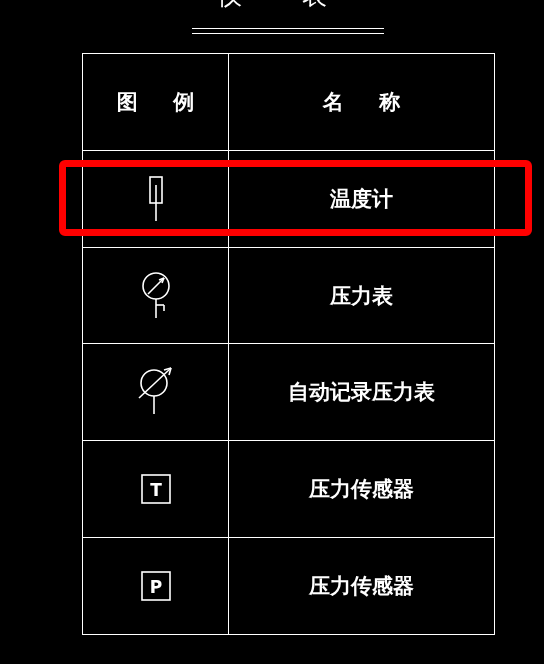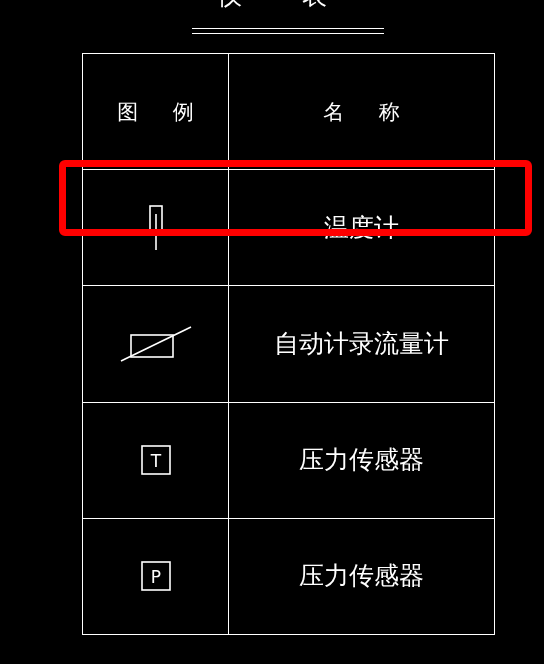--- a/index.html
+++ b/index.html
@@ -57,26 +57,27 @@
     height: 582px;
     border-collapse: collapse;
     table-layout: fixed;
   }
   #legend-table td {
     border: 1px solid #ffffff;
     padding: 0;
     height: 52.9px;
     vertical-align: middle;
     text-align: center;
+    font-weight: bold;
   }
   .col-symbol { width: 146px; }
   .col-name   { width: 266px; }
 
   .cell-text {
-    font-size: 25px;
+    font-size: 21px;
     line-height: 24px;
     color: #ffffff;
     white-space: nowrap;
   }
   .header-text {
     font-size: 21px;
     line-height: 24px;
     letter-spacing: 14px;
     text-indent: 14px;
     color: #ffffff;
@@ -152,37 +153,58 @@
             <rect x="16" y="2" width="12" height="26"></rect>
             <line x1="22" y1="10" x2="22" y2="46"></line>
           </svg>
         </div>
       </td>
       <td>
         <div class="cell-text">温度计</div>
       </td>
     </tr>
 
-
-
-
-
-    <tr>
-      <td>
-        <div class="symbol-wrap">
-          <svg width="82" height="42" viewBox="0 0 82 42" aria-hidden="true">
-            <rect x="16" y="12" width="42" height="22"></rect>
-            <line x1="6" y1="38" x2="76" y2="4"></line>
-          </svg>
-        </div>
-      </td>
-      <td>
-        <div class="cell-text">自动计录流量计</div>
-      </td>
-    </tr>
+    <tr>
+      <td>
+        <div class="symbol-wrap">
+          <svg width="44" height="50" viewBox="0 0 44 50" aria-hidden="true">
+            <circle cx="22" cy="15" r="13"></circle>
+            <line x1="14" y1="23" x2="30" y2="7"></line>
+            <line x1="30" y1="7" x2="25" y2="9"></line>
+            <line x1="30" y1="7" x2="28" y2="12"></line>
+            <line x1="22" y1="28" x2="22" y2="47"></line>
+            <line x1="22" y1="34" x2="30" y2="34"></line>
+            <line x1="30" y1="34" x2="30" y2="40"></line>
+          </svg>
+        </div>
+      </td>
+      <td>
+        <div class="cell-text">压力表</div>
+      </td>
+    </tr>
+
+    <tr>
+      <td>
+        <div class="symbol-wrap">
+          <svg width="52" height="50" viewBox="0 0 52 50" aria-hidden="true">
+            <circle cx="24" cy="16" r="13"></circle>
+            <line x1="9" y1="31" x2="41" y2="1"></line>
+            <line x1="41" y1="1" x2="34" y2="3"></line>
+            <line x1="41" y1="1" x2="39" y2="8"></line>
+            <line x1="24" y1="29" x2="24" y2="47"></line>
+          </svg>
+        </div>
+      </td>
+      <td>
+        <div class="cell-text">自动记录压力表</div>
+      </td>
+    </tr>
+
+
+
 
 
     <tr>
       <td>
         <div class="symbol-wrap">
           <svg width="32" height="32" viewBox="0 0 32 32" aria-hidden="true">
             <rect x="2" y="2" width="28" height="28"></rect>
             <text x="16" y="23" text-anchor="middle">T</text>
           </svg>
         </div>

